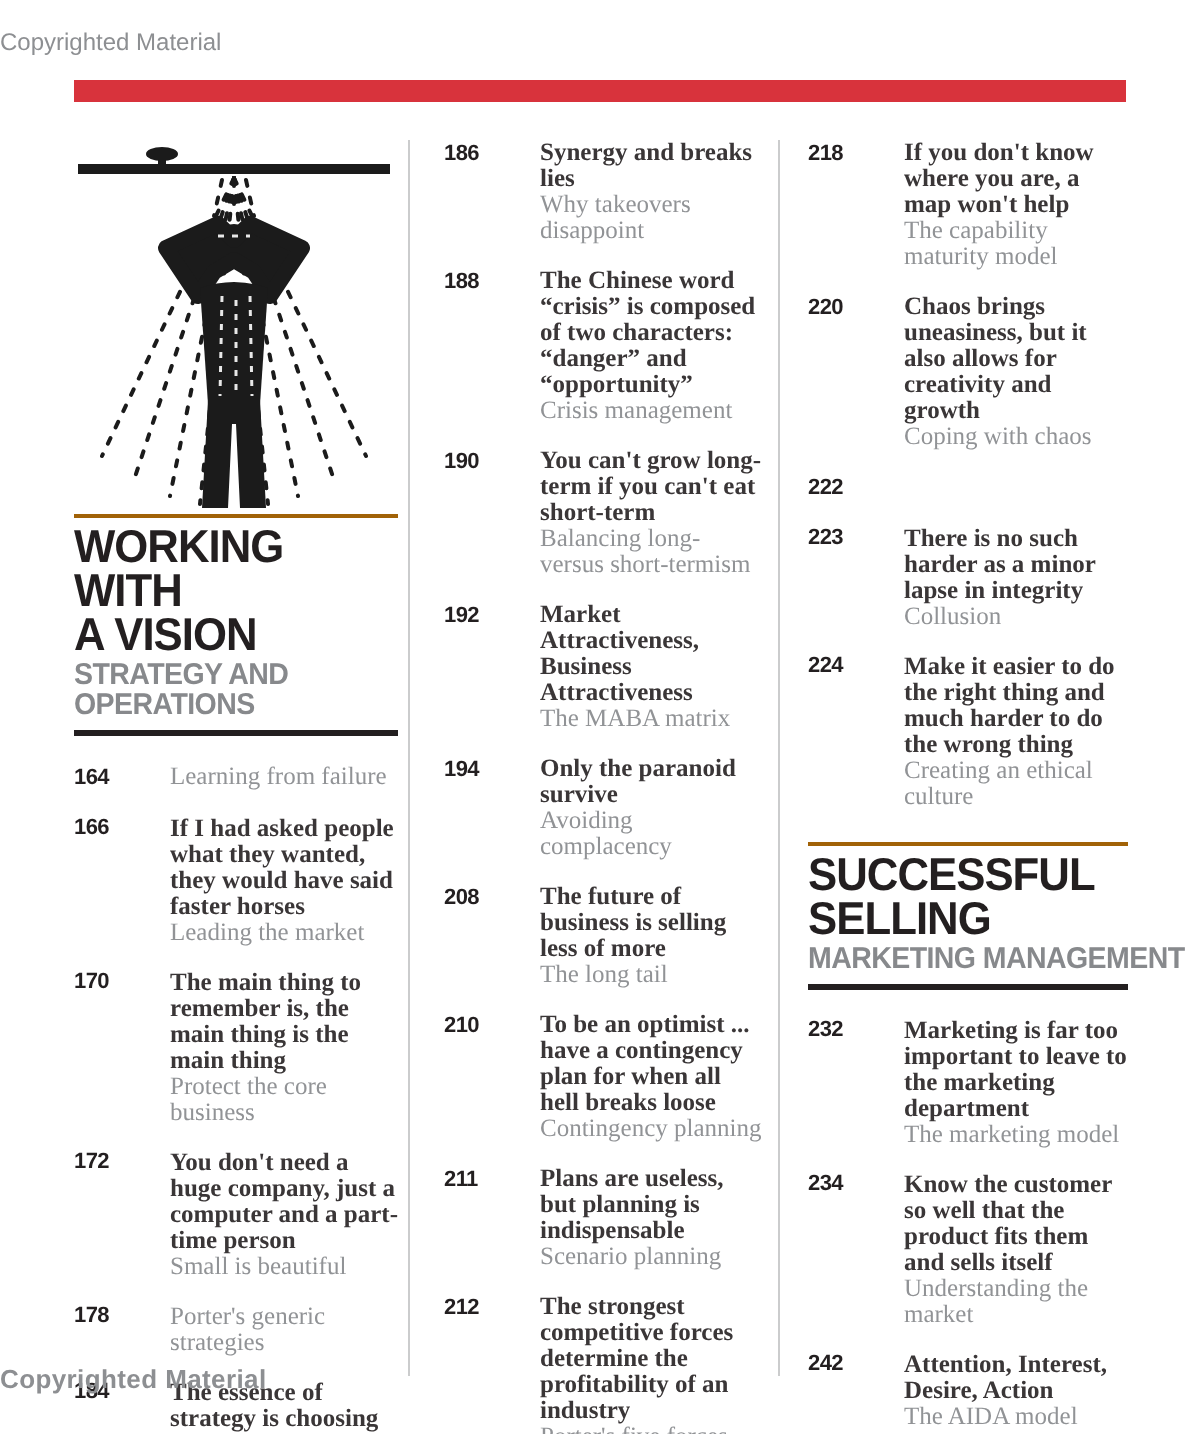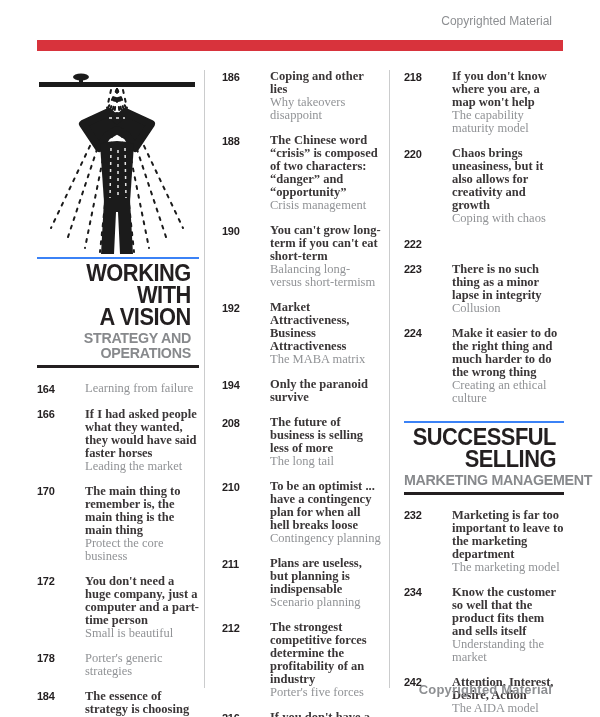--- a/index.html
+++ b/index.html
@@ -1,34 +1,34 @@
 <!DOCTYPE html>
 <html><head>
 <meta charset="utf-8">
 <style>
   html,body{margin:0;padding:0;background:#e9e9e9;}
   .page{position:relative;width:600px;height:717px;background:#ffffff;overflow:hidden;
         font-family:"Liberation Serif",serif;}
-  .watermark{position:absolute;left:16px;width:536px;text-align:right;
+  .watermark{position:absolute;left:0;width:536px;text-align:left;
              font-family:"Liberation Sans",sans-serif;color:#8d8f92;}
   .watermark.top{top:14px;font-size:12px;}
   .watermark.bottom{top:682px;font-size:13px;font-weight:bold;letter-spacing:.2px;}
   .redbar{position:absolute;left:37px;top:40px;width:526px;height:11px;background:#d8333c;}
   .vdivider{position:absolute;top:70px;height:618px;width:1px;background:#cbcccd;}
   .vdivider.d1{left:204px;} .vdivider.d2{left:389px;}
 
   .col{position:absolute;top:70px;}
   .col1{left:37px;width:162px;}
   .col2{left:222px;width:160px;}
   .col3{left:404px;width:160px;}
 
   .illo{display:block;margin:0 0 2px 0;}
 
-  .section{border-top:2px solid #3b82f6;border-bottom:3px solid #231f20;
-           padding:3px 0 5px 0;text-align:right;}
+  .section{border-top:2px solid #a16207;border-bottom:3px solid #231f20;
+           padding:3px 0 5px 0;}
   .section .h-line{font-family:"Liberation Sans",sans-serif;font-weight:bold;
            font-size:23px;line-height:22px;color:#231f20;letter-spacing:-.5px;
            transform:scaleX(.95);transform-origin:left;}
   .section .sub{font-family:"Liberation Sans",sans-serif;font-weight:bold;
            font-size:15px;line-height:15px;color:#87898c;letter-spacing:-.3px;
            margin-top:2px;transform:scaleX(.95);transform-origin:left;}
   .section .sub.nowrap{white-space:nowrap;}
 
   .entries{margin-top:14px;}
   .entries.flush{margin-top:0;}
@@ -146,21 +146,21 @@
     </span>
   </div>
 </div>
   </div>
 
   <div class="col col2">
     <div class="entries flush">
   <div class="entry">
     <span class="num">186</span>
     <span class="body">
-      <span class="title">Coping and other lies</span>
+      <span class="title">Synergy and breaks lies</span>
       <span class="subtitle">Why takeovers disappoint</span>
     </span>
   </div>
 
   <div class="entry">
     <span class="num">188</span>
     <span class="body">
       <span class="title">The Chinese word “crisis” is composed of two characters: “danger” and “opportunity”</span>
       <span class="subtitle">Crisis management</span>
     </span>
@@ -179,20 +179,21 @@
     <span class="body">
       <span class="title">Market Attractiveness, Business Attractiveness</span>
       <span class="subtitle">The MABA matrix</span>
     </span>
   </div>
 
   <div class="entry">
     <span class="num">194</span>
     <span class="body">
       <span class="title">Only the paranoid survive</span>
+      <span class="subtitle">Avoiding complacency</span>
     </span>
   </div>
 
 
   <div class="entry">
     <span class="num">208</span>
     <span class="body">
       <span class="title">The future of business is selling less of more</span>
       <span class="subtitle">The long tail</span>
     </span>
@@ -250,21 +251,21 @@
     </span>
   </div>
 
   <div class="entry">
     <span class="num">222</span>
   </div>
 
   <div class="entry">
     <span class="num">223</span>
     <span class="body">
-      <span class="title">There is no such thing as a minor lapse in integrity</span>
+      <span class="title">There is no such harder as a minor lapse in integrity</span>
       <span class="subtitle">Collusion</span>
     </span>
   </div>
 
   <div class="entry">
     <span class="num">224</span>
     <span class="body">
       <span class="title">Make it easier to do the right thing and much harder to do the wrong thing</span>
       <span class="subtitle">Creating an ethical culture</span>
     </span>

